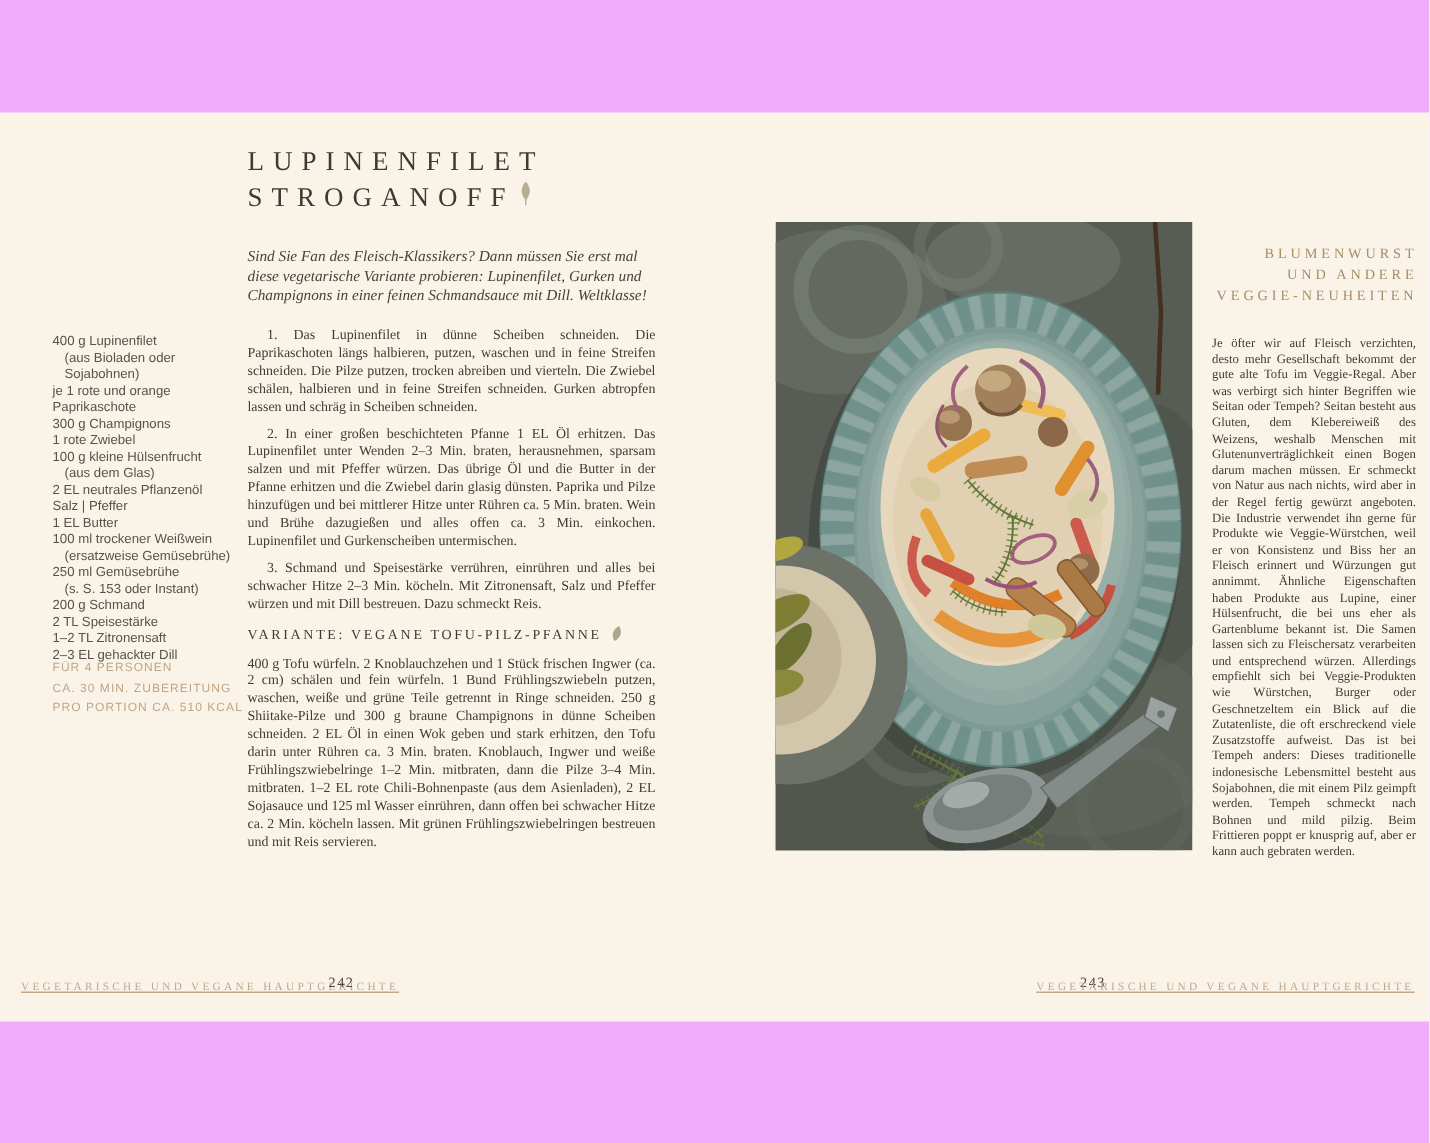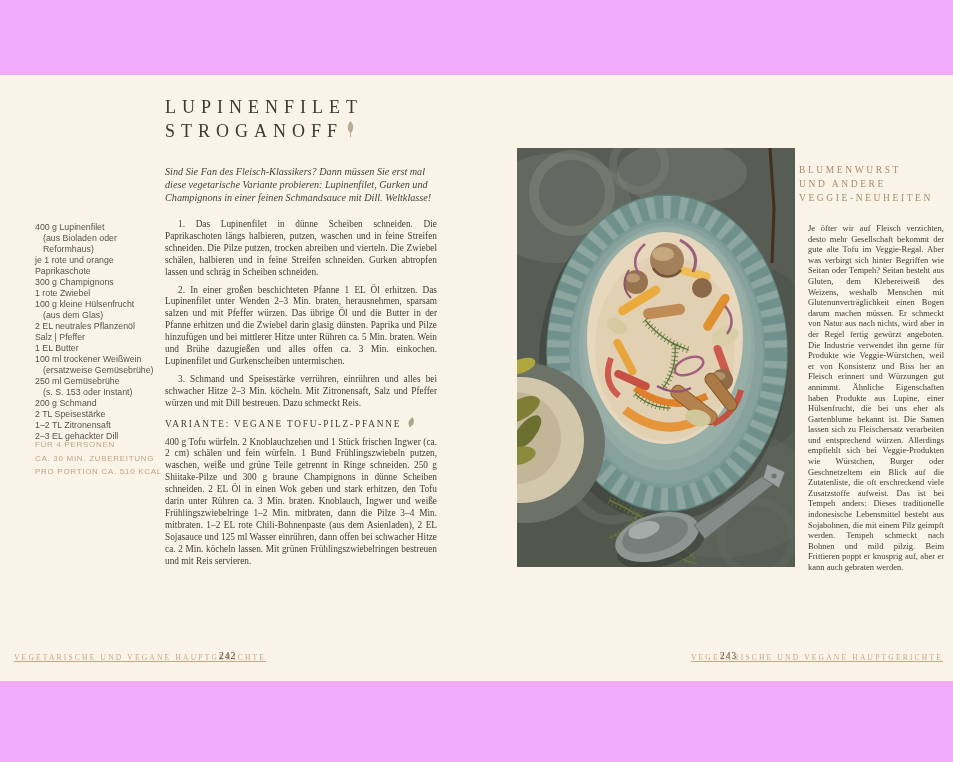--- a/index.html
+++ b/index.html
@@ -39,21 +39,21 @@
   .footer-label.left { left:14px; }
   .footer-label.right { right:10px; }
   .page-num { position:absolute; top:576px; font-size:9.5px; color:#4c463c; letter-spacing:1px; }
   .page-num.left { left:219px; }
   .page-num.right { left:720px;text-align:right; }
 
   
   .photo { position:absolute; left:517px; top:73px; width:278px; height:419px; }
   .photo svg { display:block; width:278px; height:419px; }
 
-  .sidebar-title { position:absolute; left:799px; top:88px; width:146px; text-align:left;
+  .sidebar-title { position:absolute; left:799px; top:88px; width:146px; text-align:right;
     font-size:9.5px; letter-spacing:2.6px; line-height:14px; color:#a68c68; }
   .sidebar-text { position:absolute; left:808px; top:148px; width:136px;
     font-size:8.5px; line-height:10.6px; color:#3f3b34; text-align:justify; hyphens:auto; }
 </style>
 </head>
 <body>
 
 <div class="canvas">
   <div class="spread">
 
@@ -71,21 +71,21 @@
                 <line x1="5.5" y1="10" x2="5.5" y2="16" stroke="#b9ae94" stroke-width="1"></line>
               </svg>
           </span>
         </div>
       </div>
 
       <p class="recipe-intro">Sind Sie Fan des Fleisch-Klassikers? Dann müssen Sie erst mal diese vegetarische Variante probieren: Lupinenfilet, Gurken und Champignons in einer feinen Schmandsauce mit Dill. Weltklasse!</p>
 
       <div class="ingredients">
         <span class="ing-line">400 g Lupinenfilet</span>
-        <span class="ing-line ind">(aus Bioladen oder Reformhaus)</span>
+        <span class="ing-line ind">(aus Bioladen oder Sojabohnen)</span>
         <span class="ing-line">je 1 rote und orange Paprikaschote</span>
         <span class="ing-line">300 g Champignons</span>
         <span class="ing-line">1 rote Zwiebel</span>
         <span class="ing-line">100 g kleine Hülsenfrucht</span>
         <span class="ing-line ind">(aus dem Glas)</span>
         <span class="ing-line">2 EL neutrales Pflanzenöl</span>
         <span class="ing-line">Salz | Pfeffer</span>
         <span class="ing-line">1 EL Butter</span>
         <span class="ing-line">100 ml trockener Weißwein</span>
         <span class="ing-line ind">(ersatzweise Gemüsebrühe)</span>

